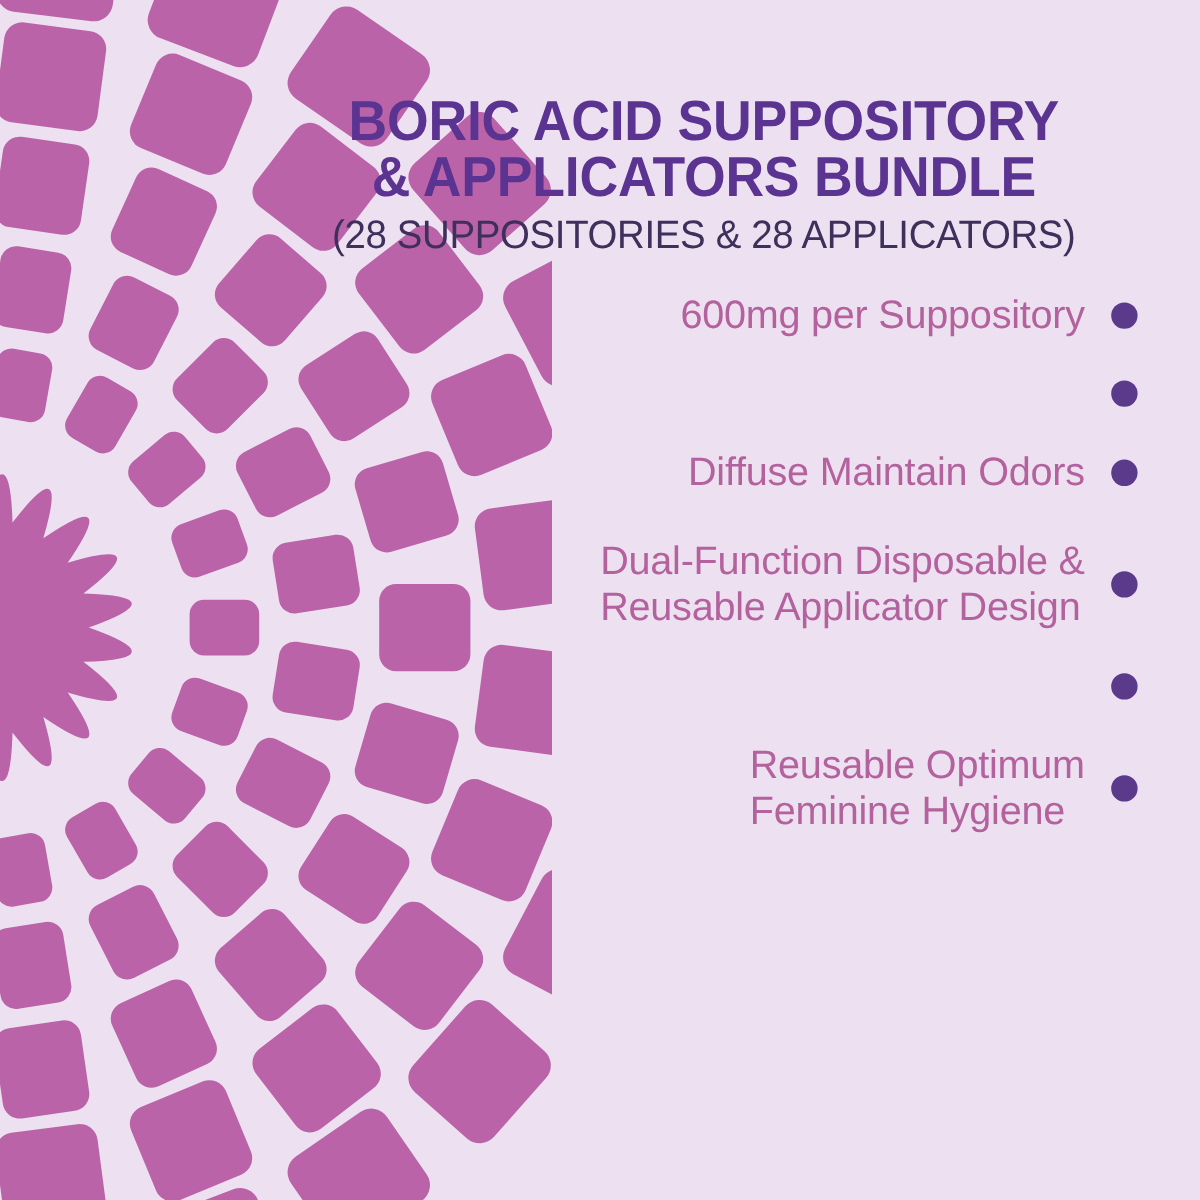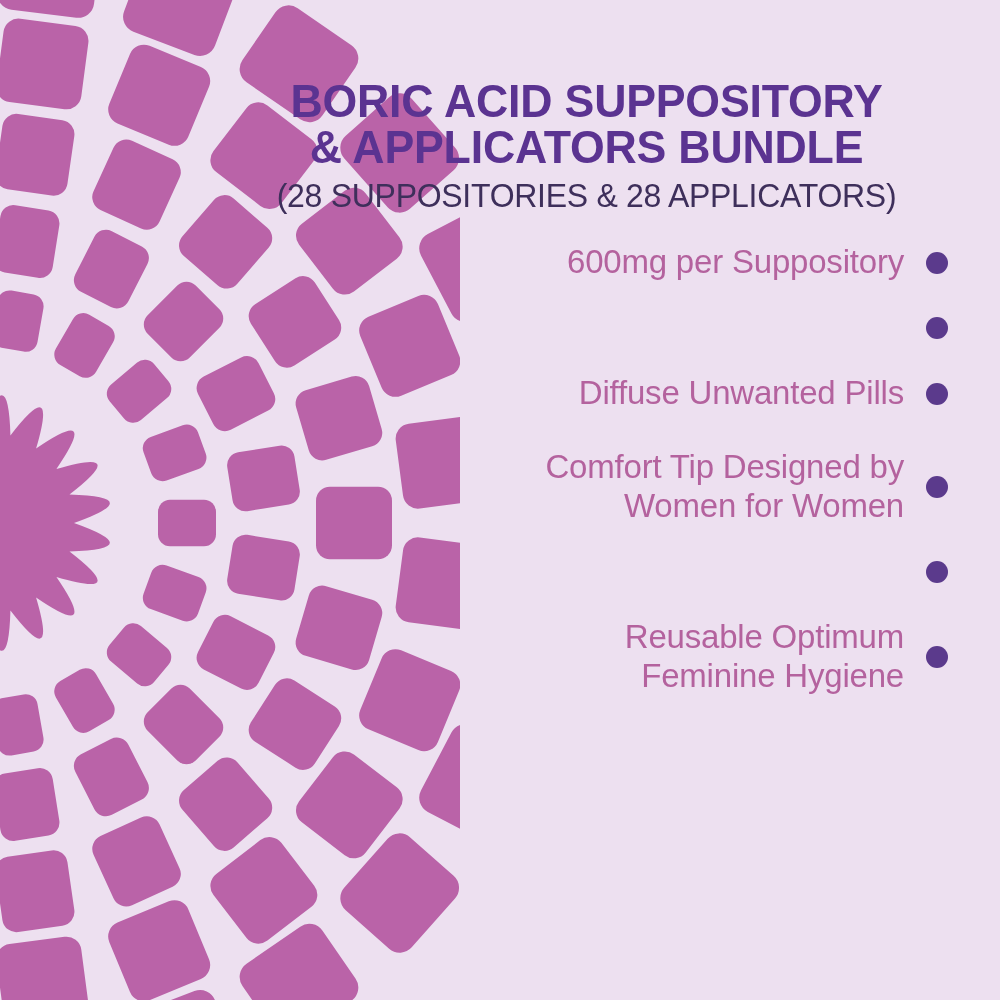--- a/index.html
+++ b/index.html
@@ -88,21 +88,21 @@
   }
   .feature-row:last-child { margin-bottom: 0; }
 
   .feature-text {
     font-family: "Liberation Sans", sans-serif;
     font-weight: 400;
     font-size: 33px;
     line-height: 1.18;
     letter-spacing: -0.2px;
     color: #b4629e;
-    text-align: right;
+    text-align: left;
     white-space: pre-line;
   }
   .feature-dot {
     width: 22px;
     height: 22px;
     border-radius: 50%;
     background: #5b3a8c;
     flex: 0 0 auto;
     margin-left: 22px;
   }
@@ -190,26 +190,26 @@
 
   <ul id="feature-list">
       <li class="feature-row">
         <span class="feature-text">600mg per Suppository</span>
         <span class="feature-dot"></span>
       </li>
       <li class="feature-row">
         <span class="feature-dot"></span>
       </li>
       <li class="feature-row">
-        <span class="feature-text">Diffuse Unwanted Pills</span>
-        <span class="feature-dot"></span>
-      </li>
-      <li class="feature-row">
-        <span class="feature-text">Comfort Tip Designed by
-Women for Women</span>
+        <span class="feature-text">Diffuse Maintain Odors</span>
+        <span class="feature-dot"></span>
+      </li>
+      <li class="feature-row">
+        <span class="feature-text">Dual-Function Disposable &amp;
+Reusable Applicator Design</span>
         <span class="feature-dot"></span>
       </li>
       <li class="feature-row">
         <span class="feature-dot"></span>
       </li>
       <li class="feature-row">
         <span class="feature-text">Reusable Optimum
 Feminine Hygiene</span>
         <span class="feature-dot"></span>
       </li>

